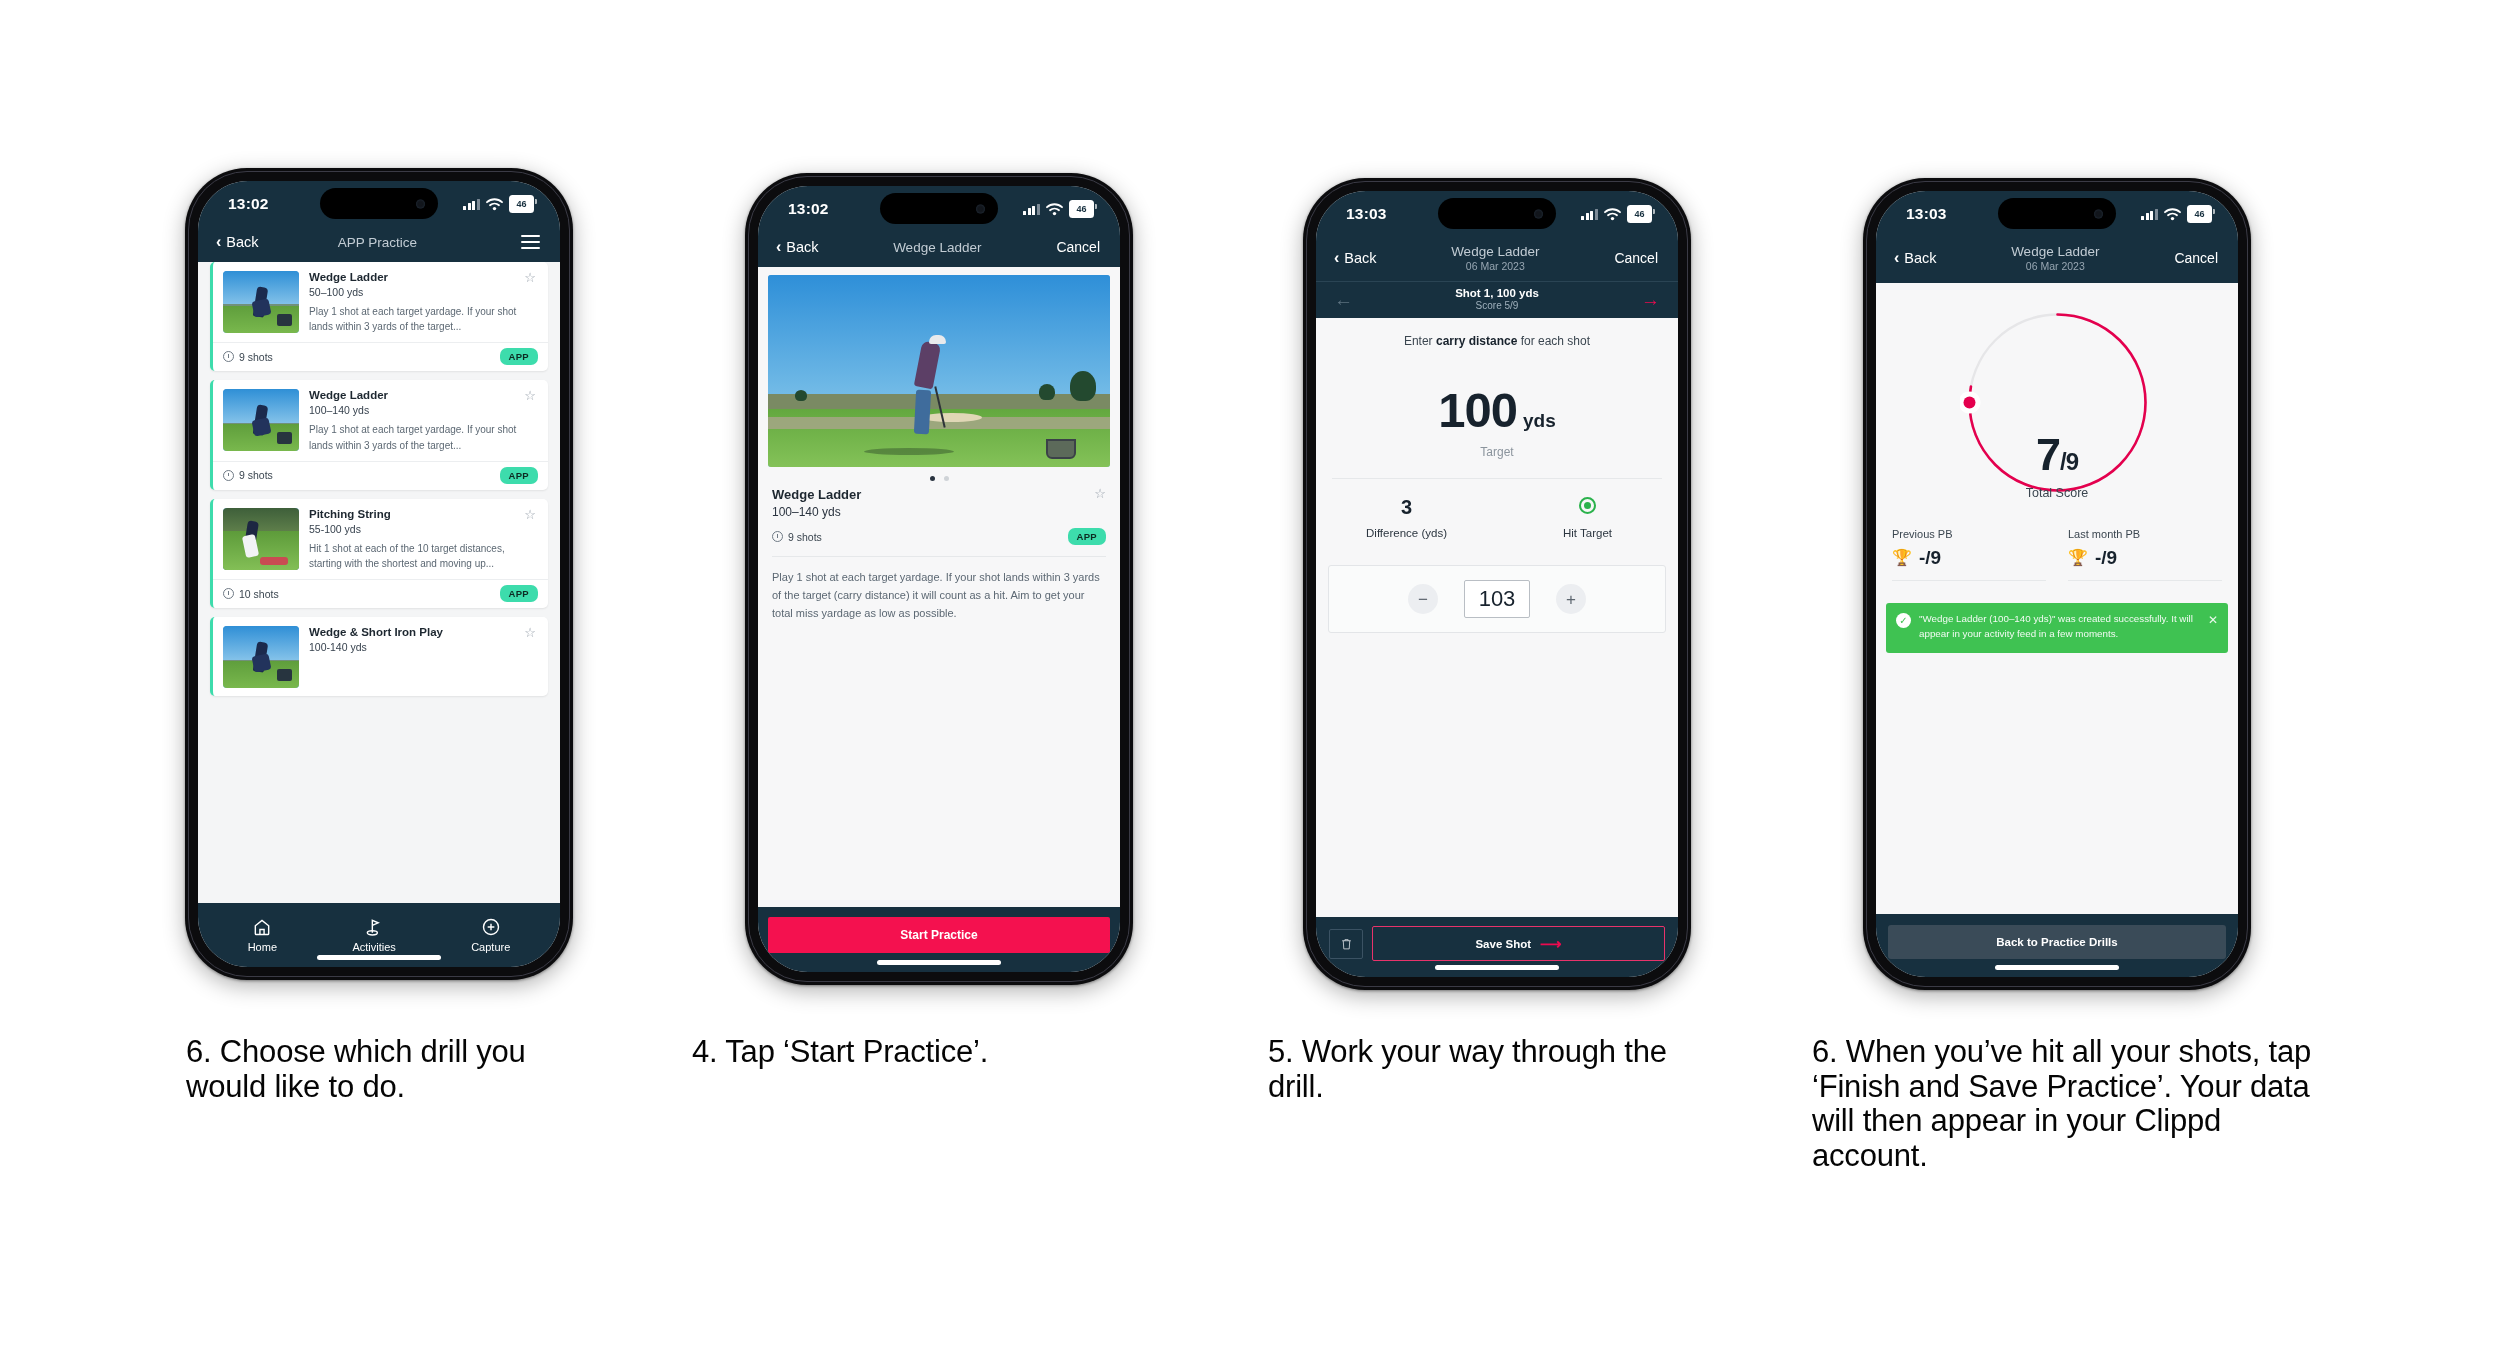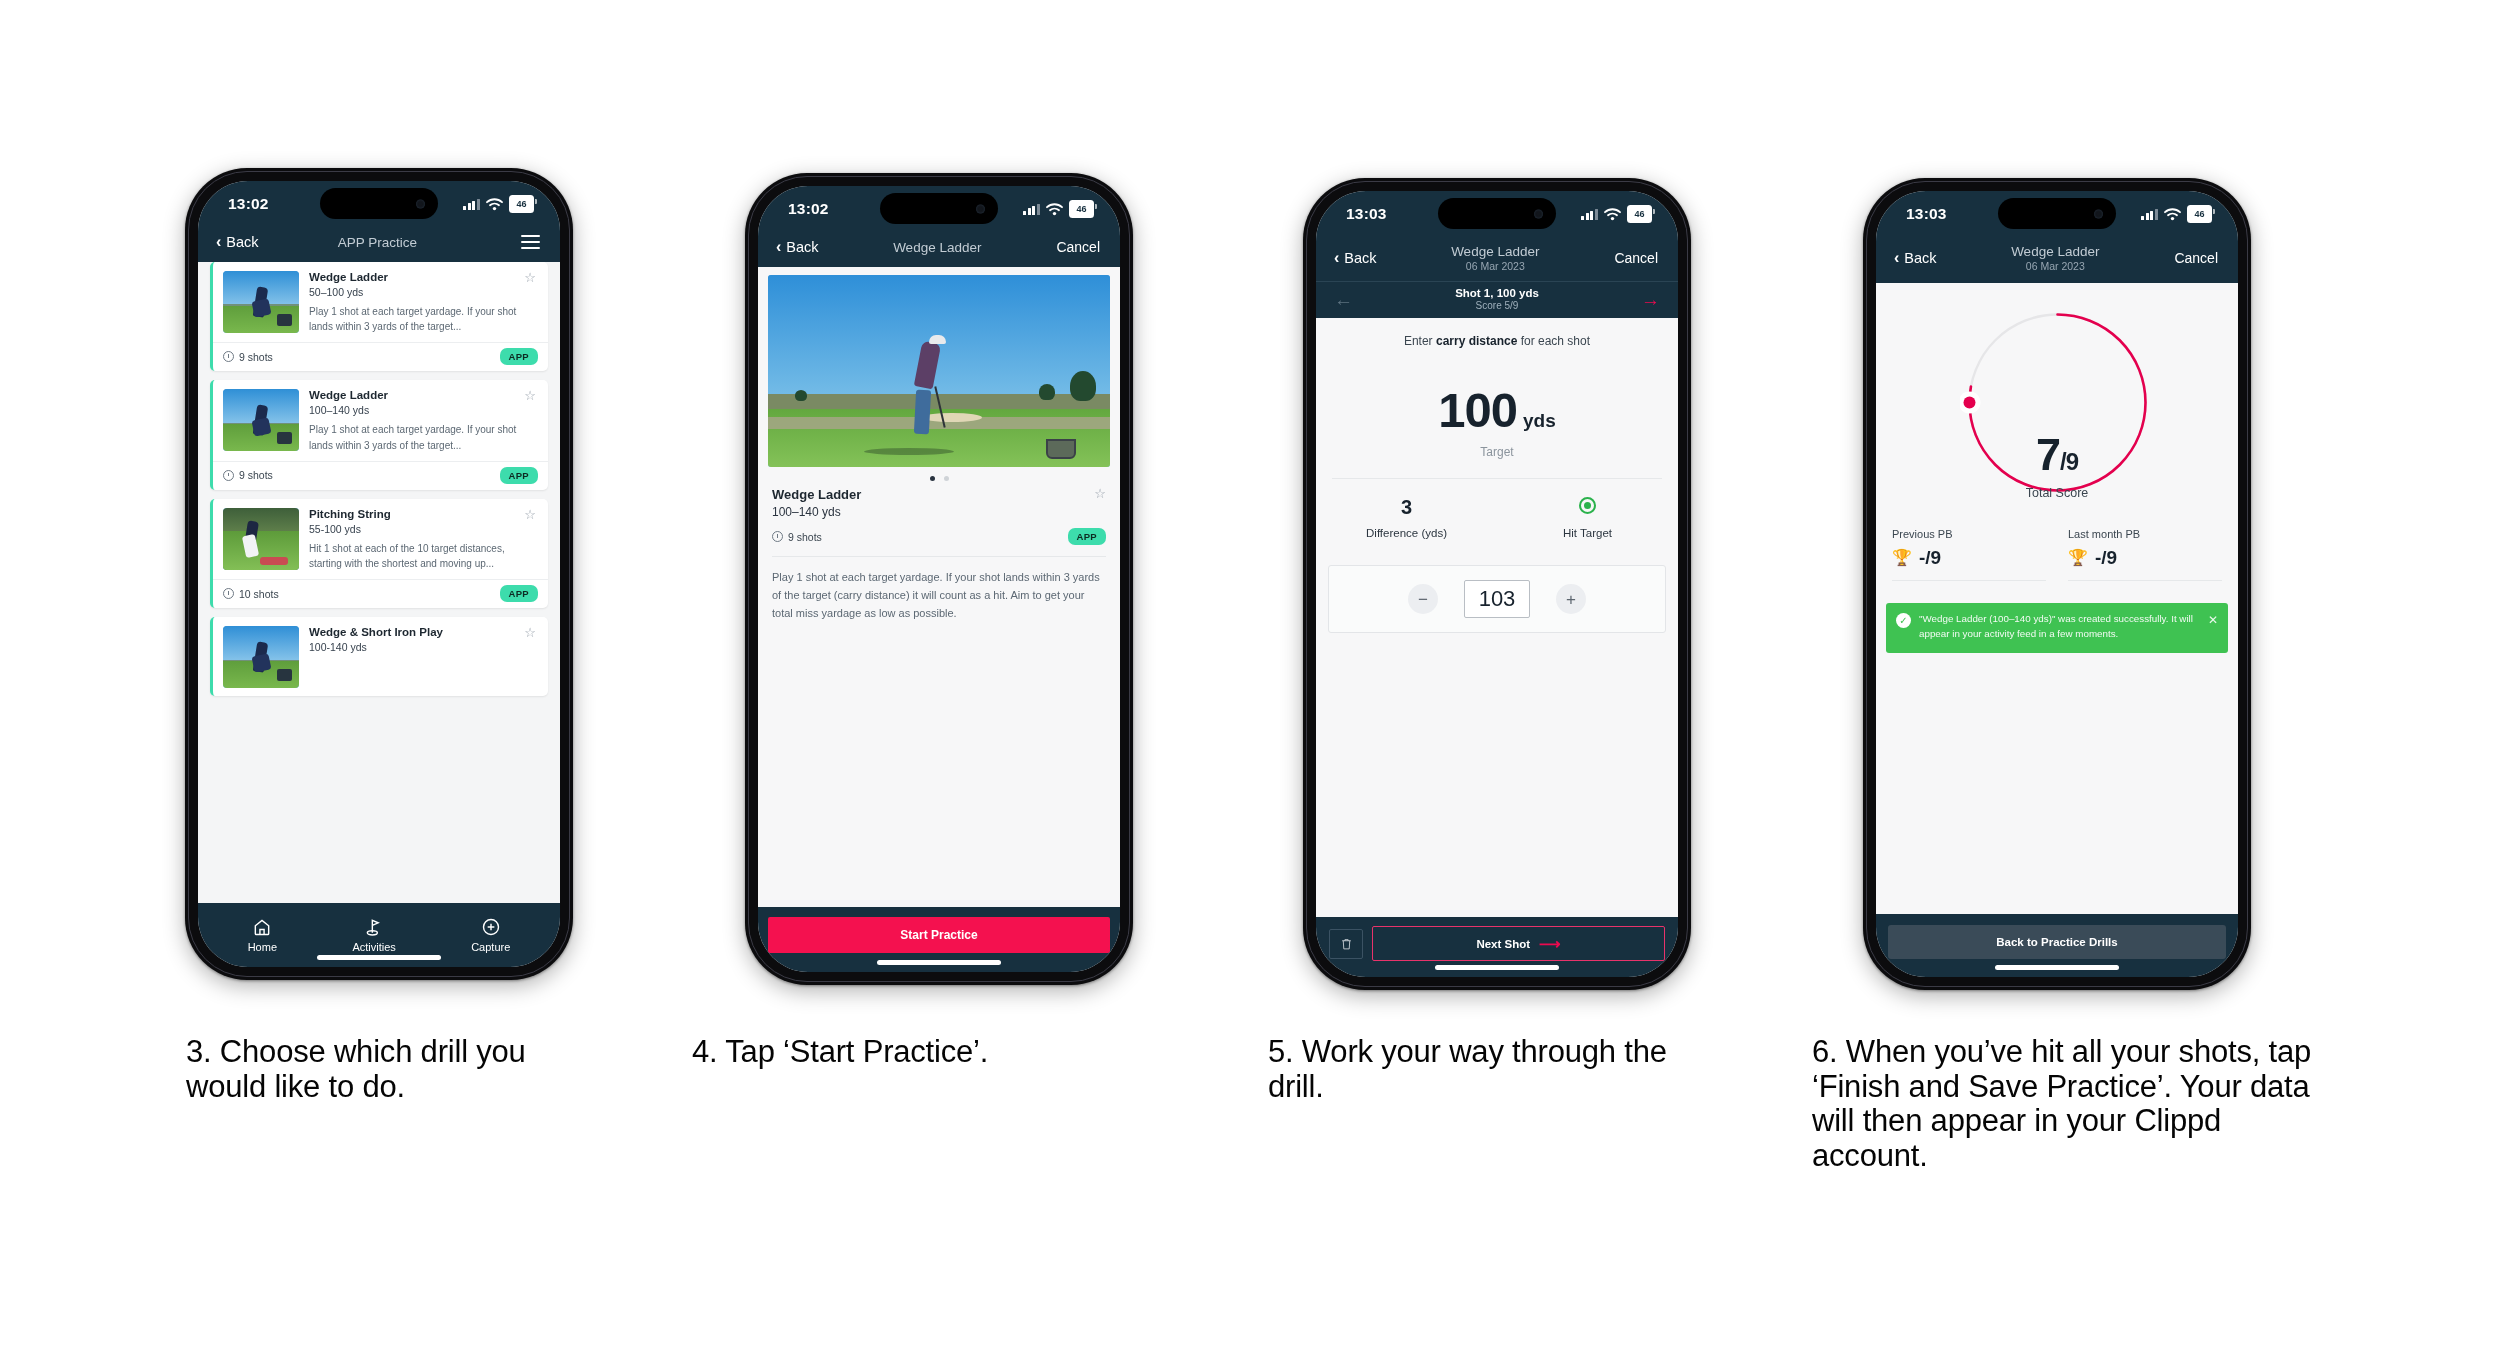--- a/index.html
+++ b/index.html
@@ -671,21 +671,21 @@
         </div>
       </div>
 
       <div class="footbar">
         <div class="trash">
           <svg viewBox="0 0 24 24">
               <path d="M4 6h16M9 6V4h6v2M6 6l1 15h10l1-15"></path>
             </svg>
         </div>
         <button class="nextbtn">
-          <span>Next Shot</span>
+          <span>Save Shot</span>
           <span class="ar">⟶</span>
         </button>
       </div>
       <div class="homebar"></div>
     </div>
   </div>
 
   <div class="phone" style="left:1863px; top:178px;">
     <div class="screen">
 
@@ -765,18 +765,18 @@
         </div>
       </div>
 
       <div class="navyfoot">
         <button class="backbtn">Back to Practice Drills</button>
       </div>
       <div class="homebar"></div>
     </div>
   </div>
 
-  <div class="caption" style="left:186px; top:1035px; width:420px;">3. Choose which drill you would like to do.</div>
+  <div class="caption" style="left:186px; top:1035px; width:420px;">6. Choose which drill you would like to do.</div>
   <div class="caption" style="left:692px; top:1035px; width:470px;">4. Tap ‘Start Practice’.</div>
   <div class="caption" style="left:1268px; top:1035px; width:400px;">5. Work your way through the drill.</div>
   <div class="caption" style="left:1812px; top:1035px; width:530px;">6. When you’ve hit all your shots, tap ‘Finish and Save Practice’. Your data will then appear in your Clippd account.</div>
 
 </div>
 
 </body></html>

